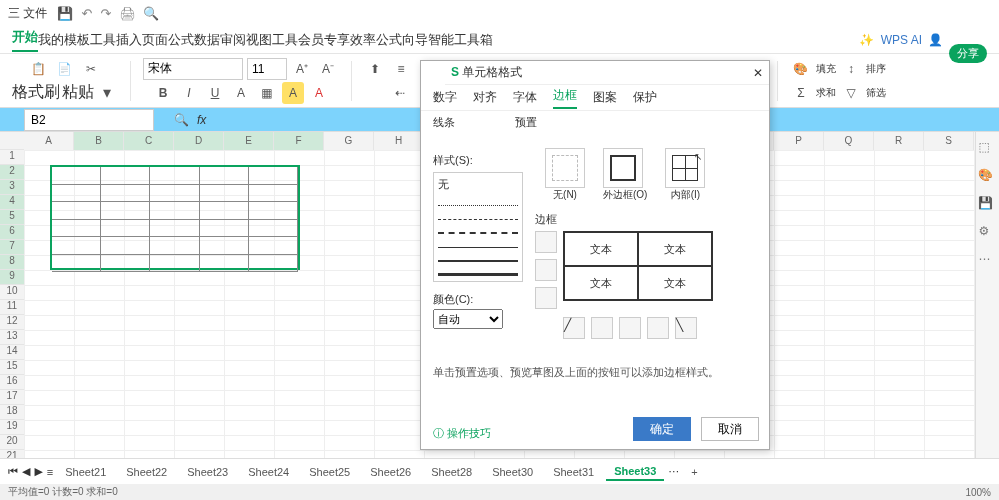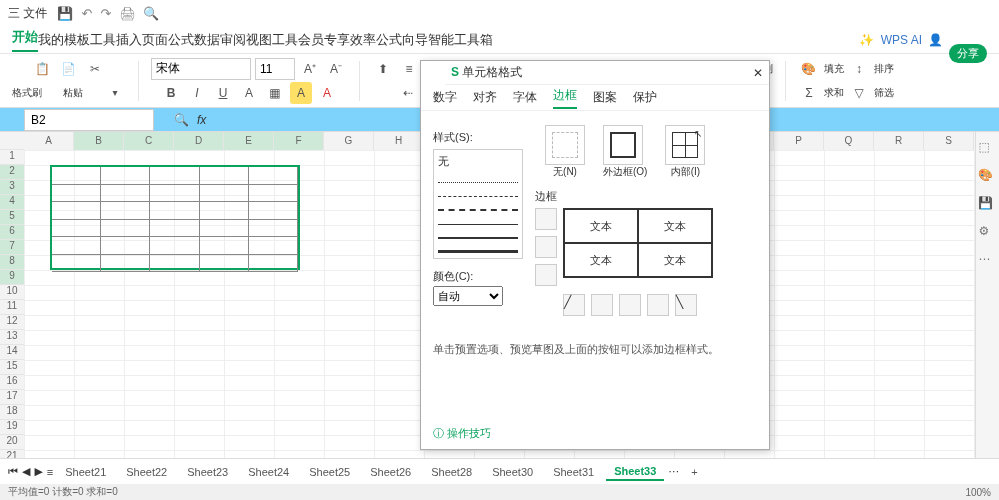--- a/index.html
+++ b/index.html
@@ -102,21 +102,21 @@
   </div>
 </div>
 
 <div class="ribbon">
   <div class="rgroup">
     <div class="rrow">
       <div class="icbtn">📋</div>
       <div class="icbtn">📄</div>
       <div class="icbtn">✂</div>
     </div>
-    <div class="rrow" style="font-size:10px;gap:21px">
+    <div class="rrow" style="font-size:16px;gap:2px">
       <span>格式刷</span>
       <span>粘贴</span>
       <div class="icbtn">▾</div>
     </div>
   </div>
   <div class="sep"></div>
   <div class="rgroup">
     <div class="rrow">
       <input class="fontname" value="宋体" style="">
       <input class="fontsize" value="11" style="">
@@ -339,20 +339,24 @@
     <span>✕</span>
   </div>
   <div class="dlg-tabs">
     <span>数字</span>
     <span>对齐</span>
     <span>字体</span>
     <span class="act">边框</span>
     <span>图案</span>
     <span>保护</span>
   </div>
+  <div style="display:flex;padding:4px 12px;font-size:11px;gap:60px">
+    <span>线条</span>
+    <span>预置</span>
+  </div>
   <div class="dlg-body">
     <div class="leftcol">
       <div style="font-size:11px;margin-bottom:4px">样式(S):</div>
       <div class="stylelist">
         <span>无</span>
         <div class="styleline" style="border-bottom-style:dotted"></div>
         <div class="styleline" style="border-bottom-style:dashed"></div>
         <div class="styleline" style="border-bottom-style:dashed;border-width:2px"></div>
         <div class="styleline" style="border-bottom-style:solid"></div>
         <div class="styleline" style="border-bottom-style:solid;border-width:2px"></div>
@@ -406,13 +410,17 @@
         <div class="pv-btn">╱</div>
         <div class="pv-btn"></div>
         <div class="pv-btn"></div>
         <div class="pv-btn"></div>
         <div class="pv-btn">╲</div>
       </div>
     </div>
   </div>
   <div class="hint">单击预置选项、预览草图及上面的按钮可以添加边框样式。</div>
   <div class="tips">ⓘ <span>操作技巧</span></div>
+  <div class="dlg-foot">
+    <button class="primary">确定</button>
+    <button>取消</button>
+  </div>
 </div>
 
 </body></html>

